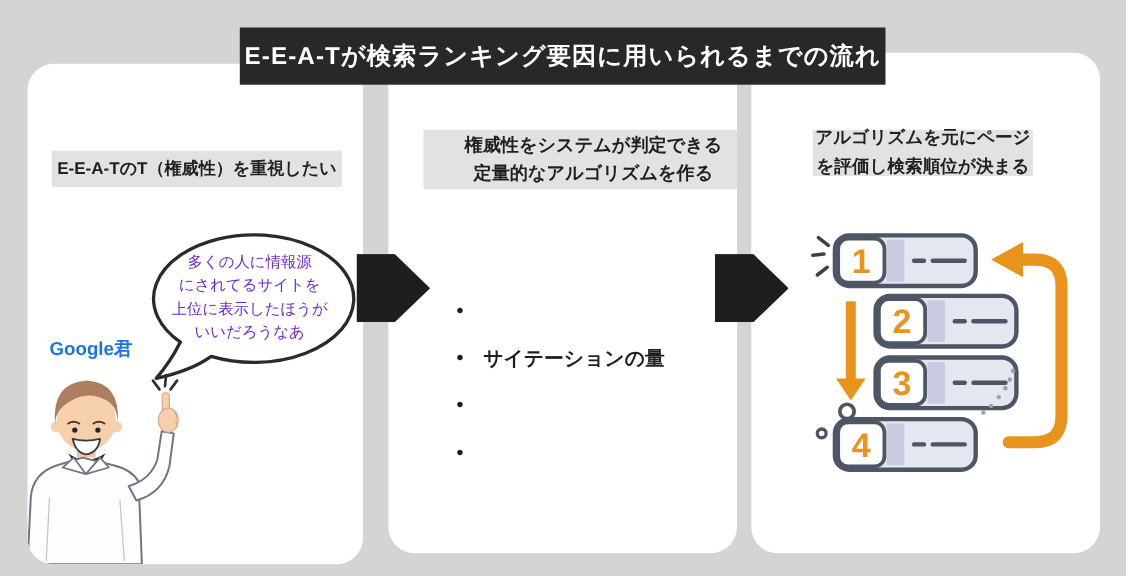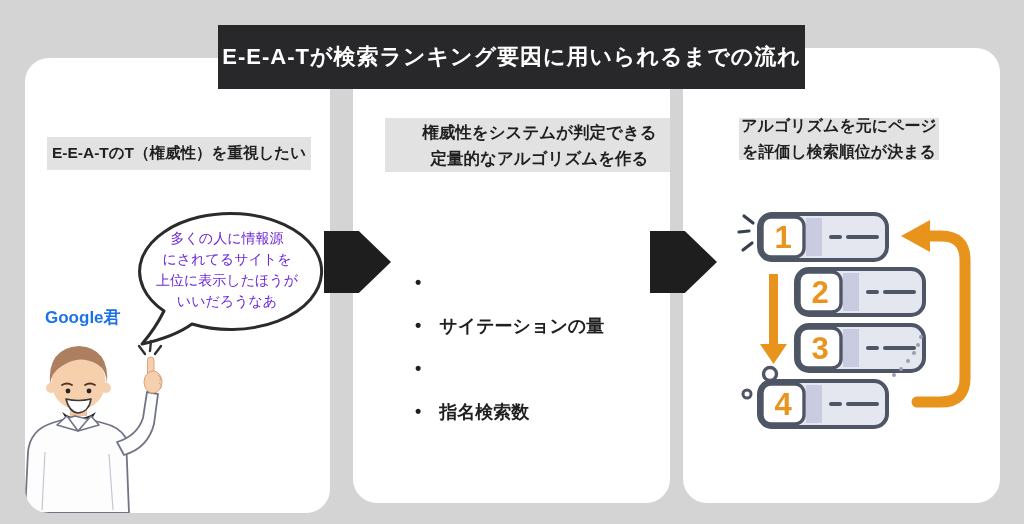--- a/index.html
+++ b/index.html
@@ -13,21 +13,21 @@
   }
   .panel {
     position:absolute; top:48px; height:455px;
     background:#ffffff; border-radius:24px; overflow:hidden;
   }
   #panel-left   { left:25px;  width:305px;margin-top:10px; }
   #panel-middle { left:353px; width:317px; }
   #panel-right  { left:683px; width:317px; }
 
   .title-bar {
-    position:absolute; left:218px; top:25px; width:587px; height:64px;
+    position:absolute; left:218px; top:25px; width:587px; height:52px;
     background:#28282a; color:#ffffff; z-index:6;
     display:flex; align-items:center; justify-content:center;
     font-size:22px; font-weight:bold; letter-spacing:1px;
   }
 
   .flow-arrow {
     position:absolute; width:67px; height:62px; background:#1e1e1e; z-index:5;
     clip-path:polygon(0 0, 52% 0, 100% 50%, 52% 100%, 0 100%);
   }
   #flow-arrow-1 { left:324px; top:231px; }
@@ -136,21 +136,20 @@
     </li>
     <li>
       <span class="bullet-dot">•</span>
       <span>サイテーションの量</span>
     </li>
     <li>
       <span class="bullet-dot">•</span>
     </li>
     <li>
       <span class="bullet-dot">•</span>
-      <span>指名検索数</span>
     </li>
   </ul>
 </div>
 
 <div class="panel" id="panel-right">
   <div class="chip" id="chip-right">アルゴリズムを元にページ
 を評価し検索順位が決まる</div>
 
   <div class="rank-wrap">
     <svg width="265" height="240" viewBox="0 0 265 240" font-family="Liberation Sans, DejaVu Sans, sans-serif">

